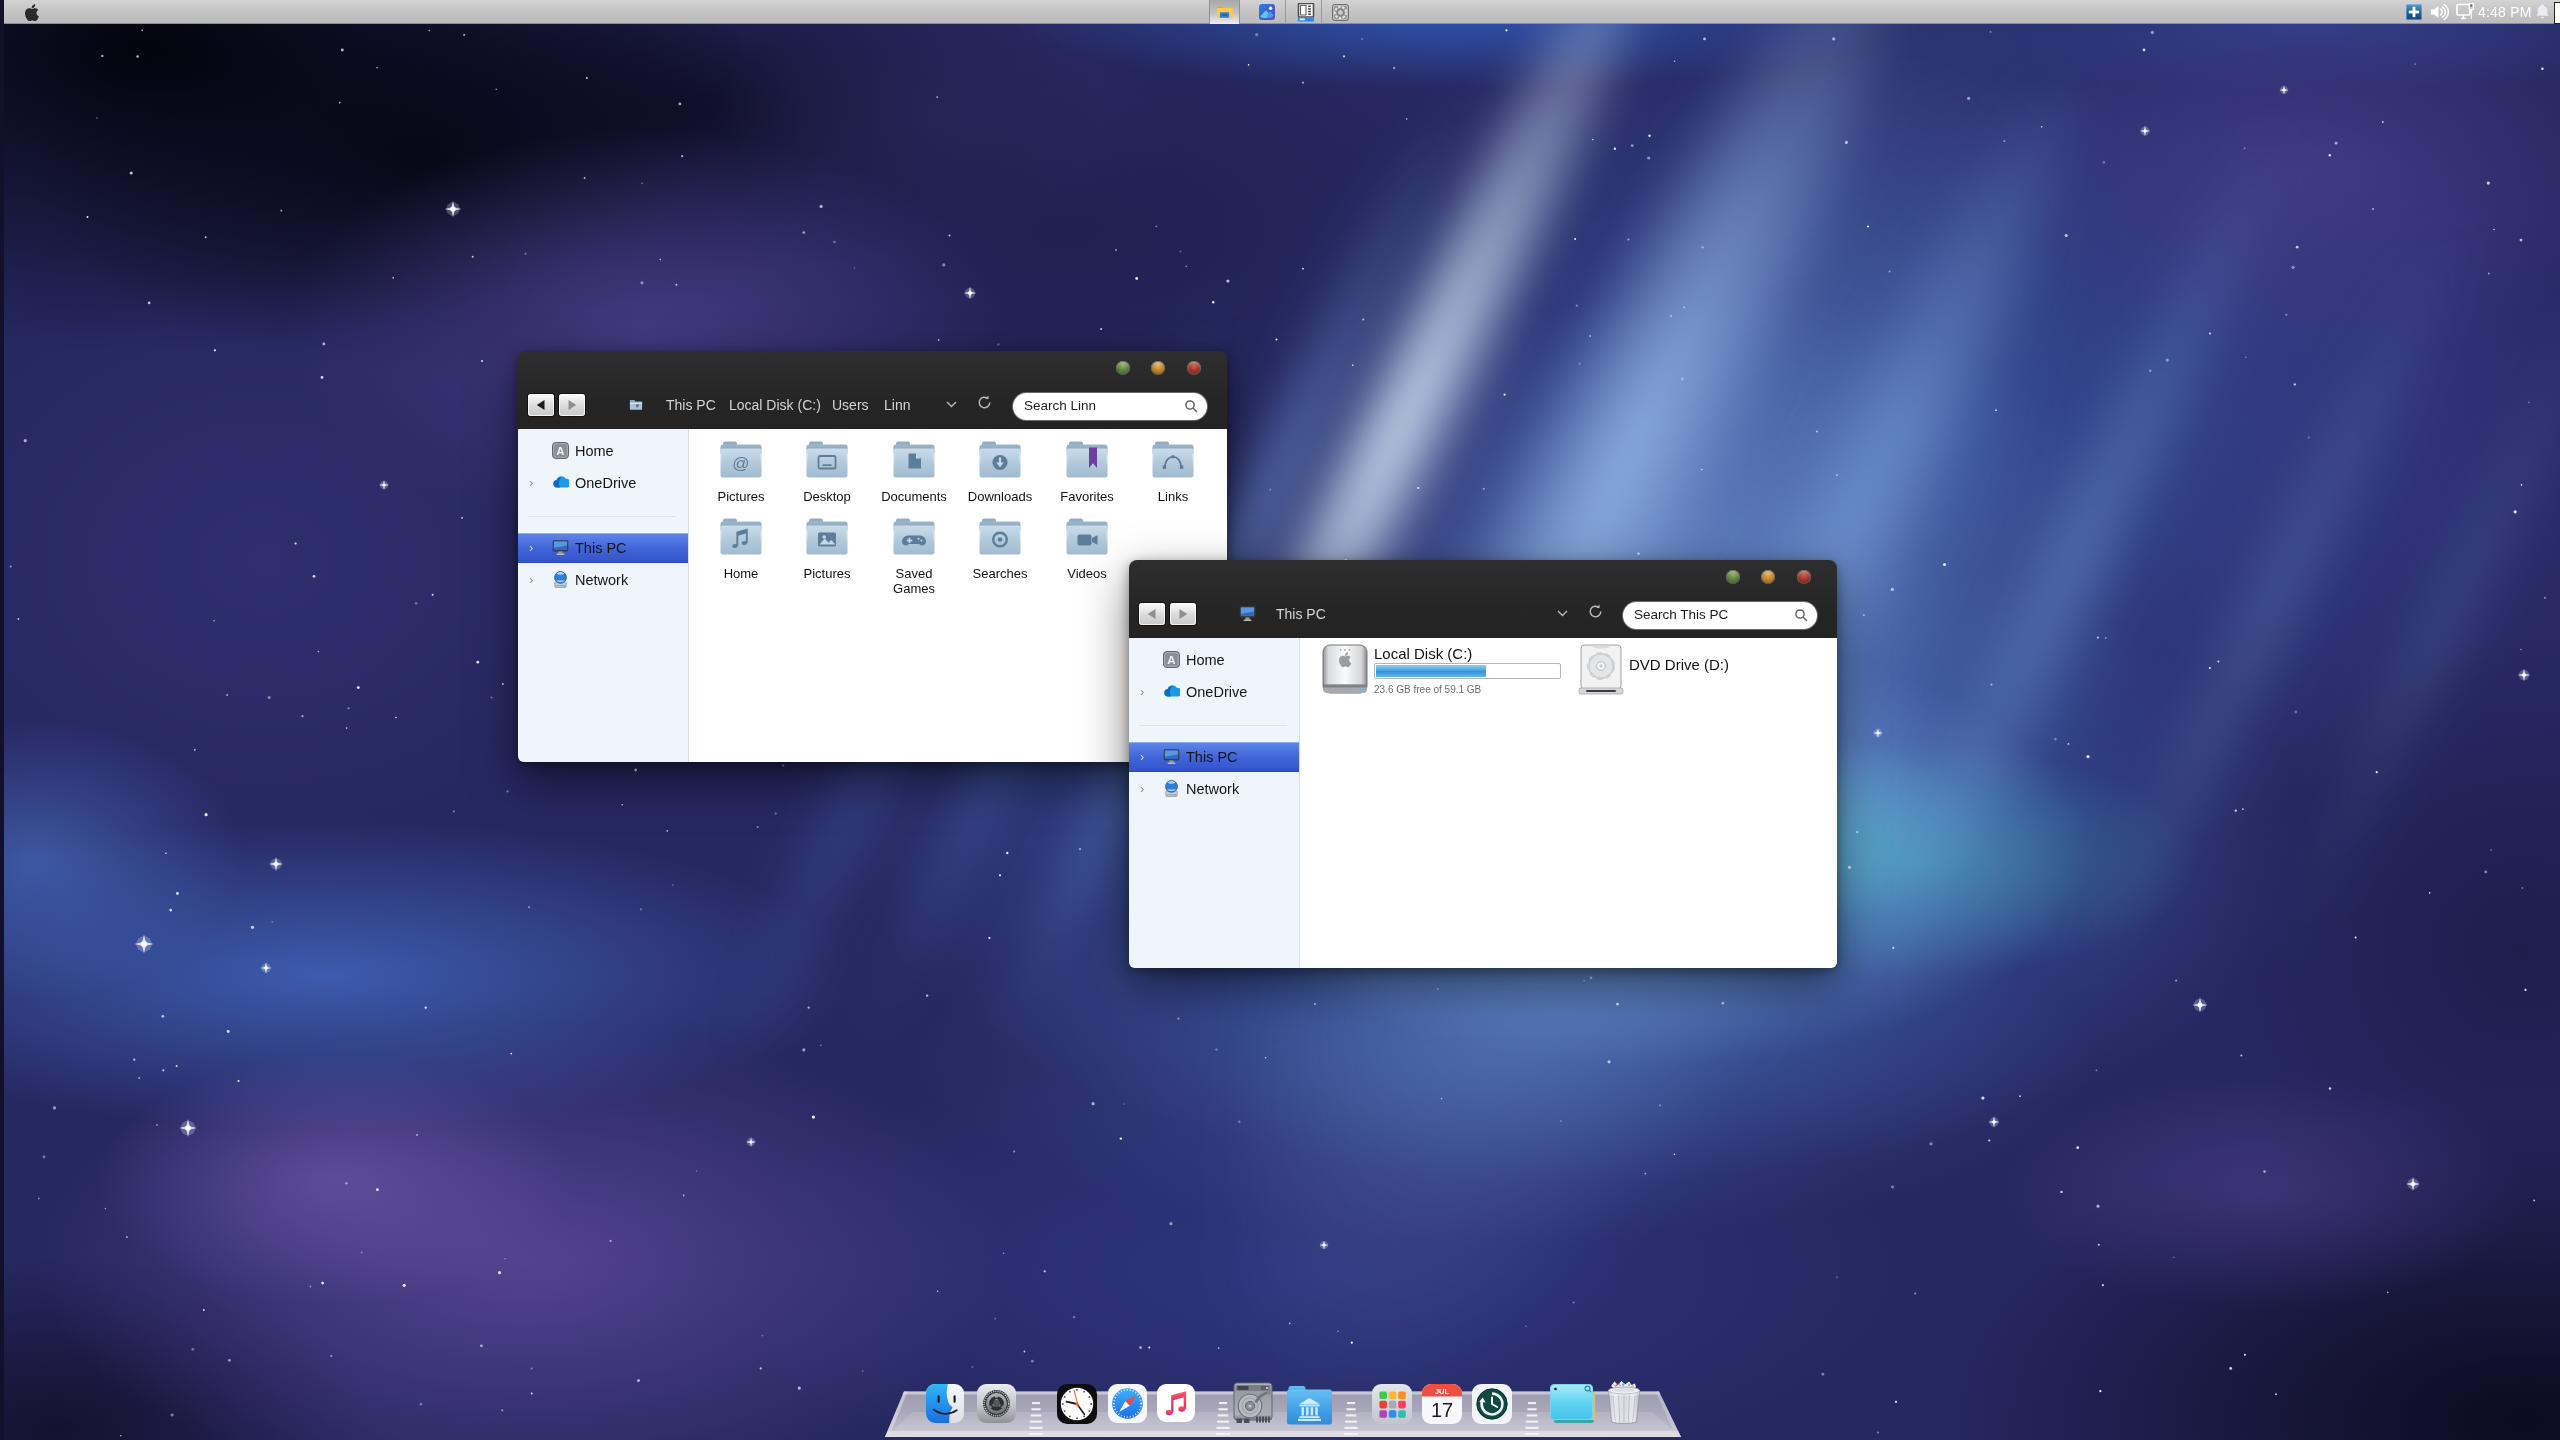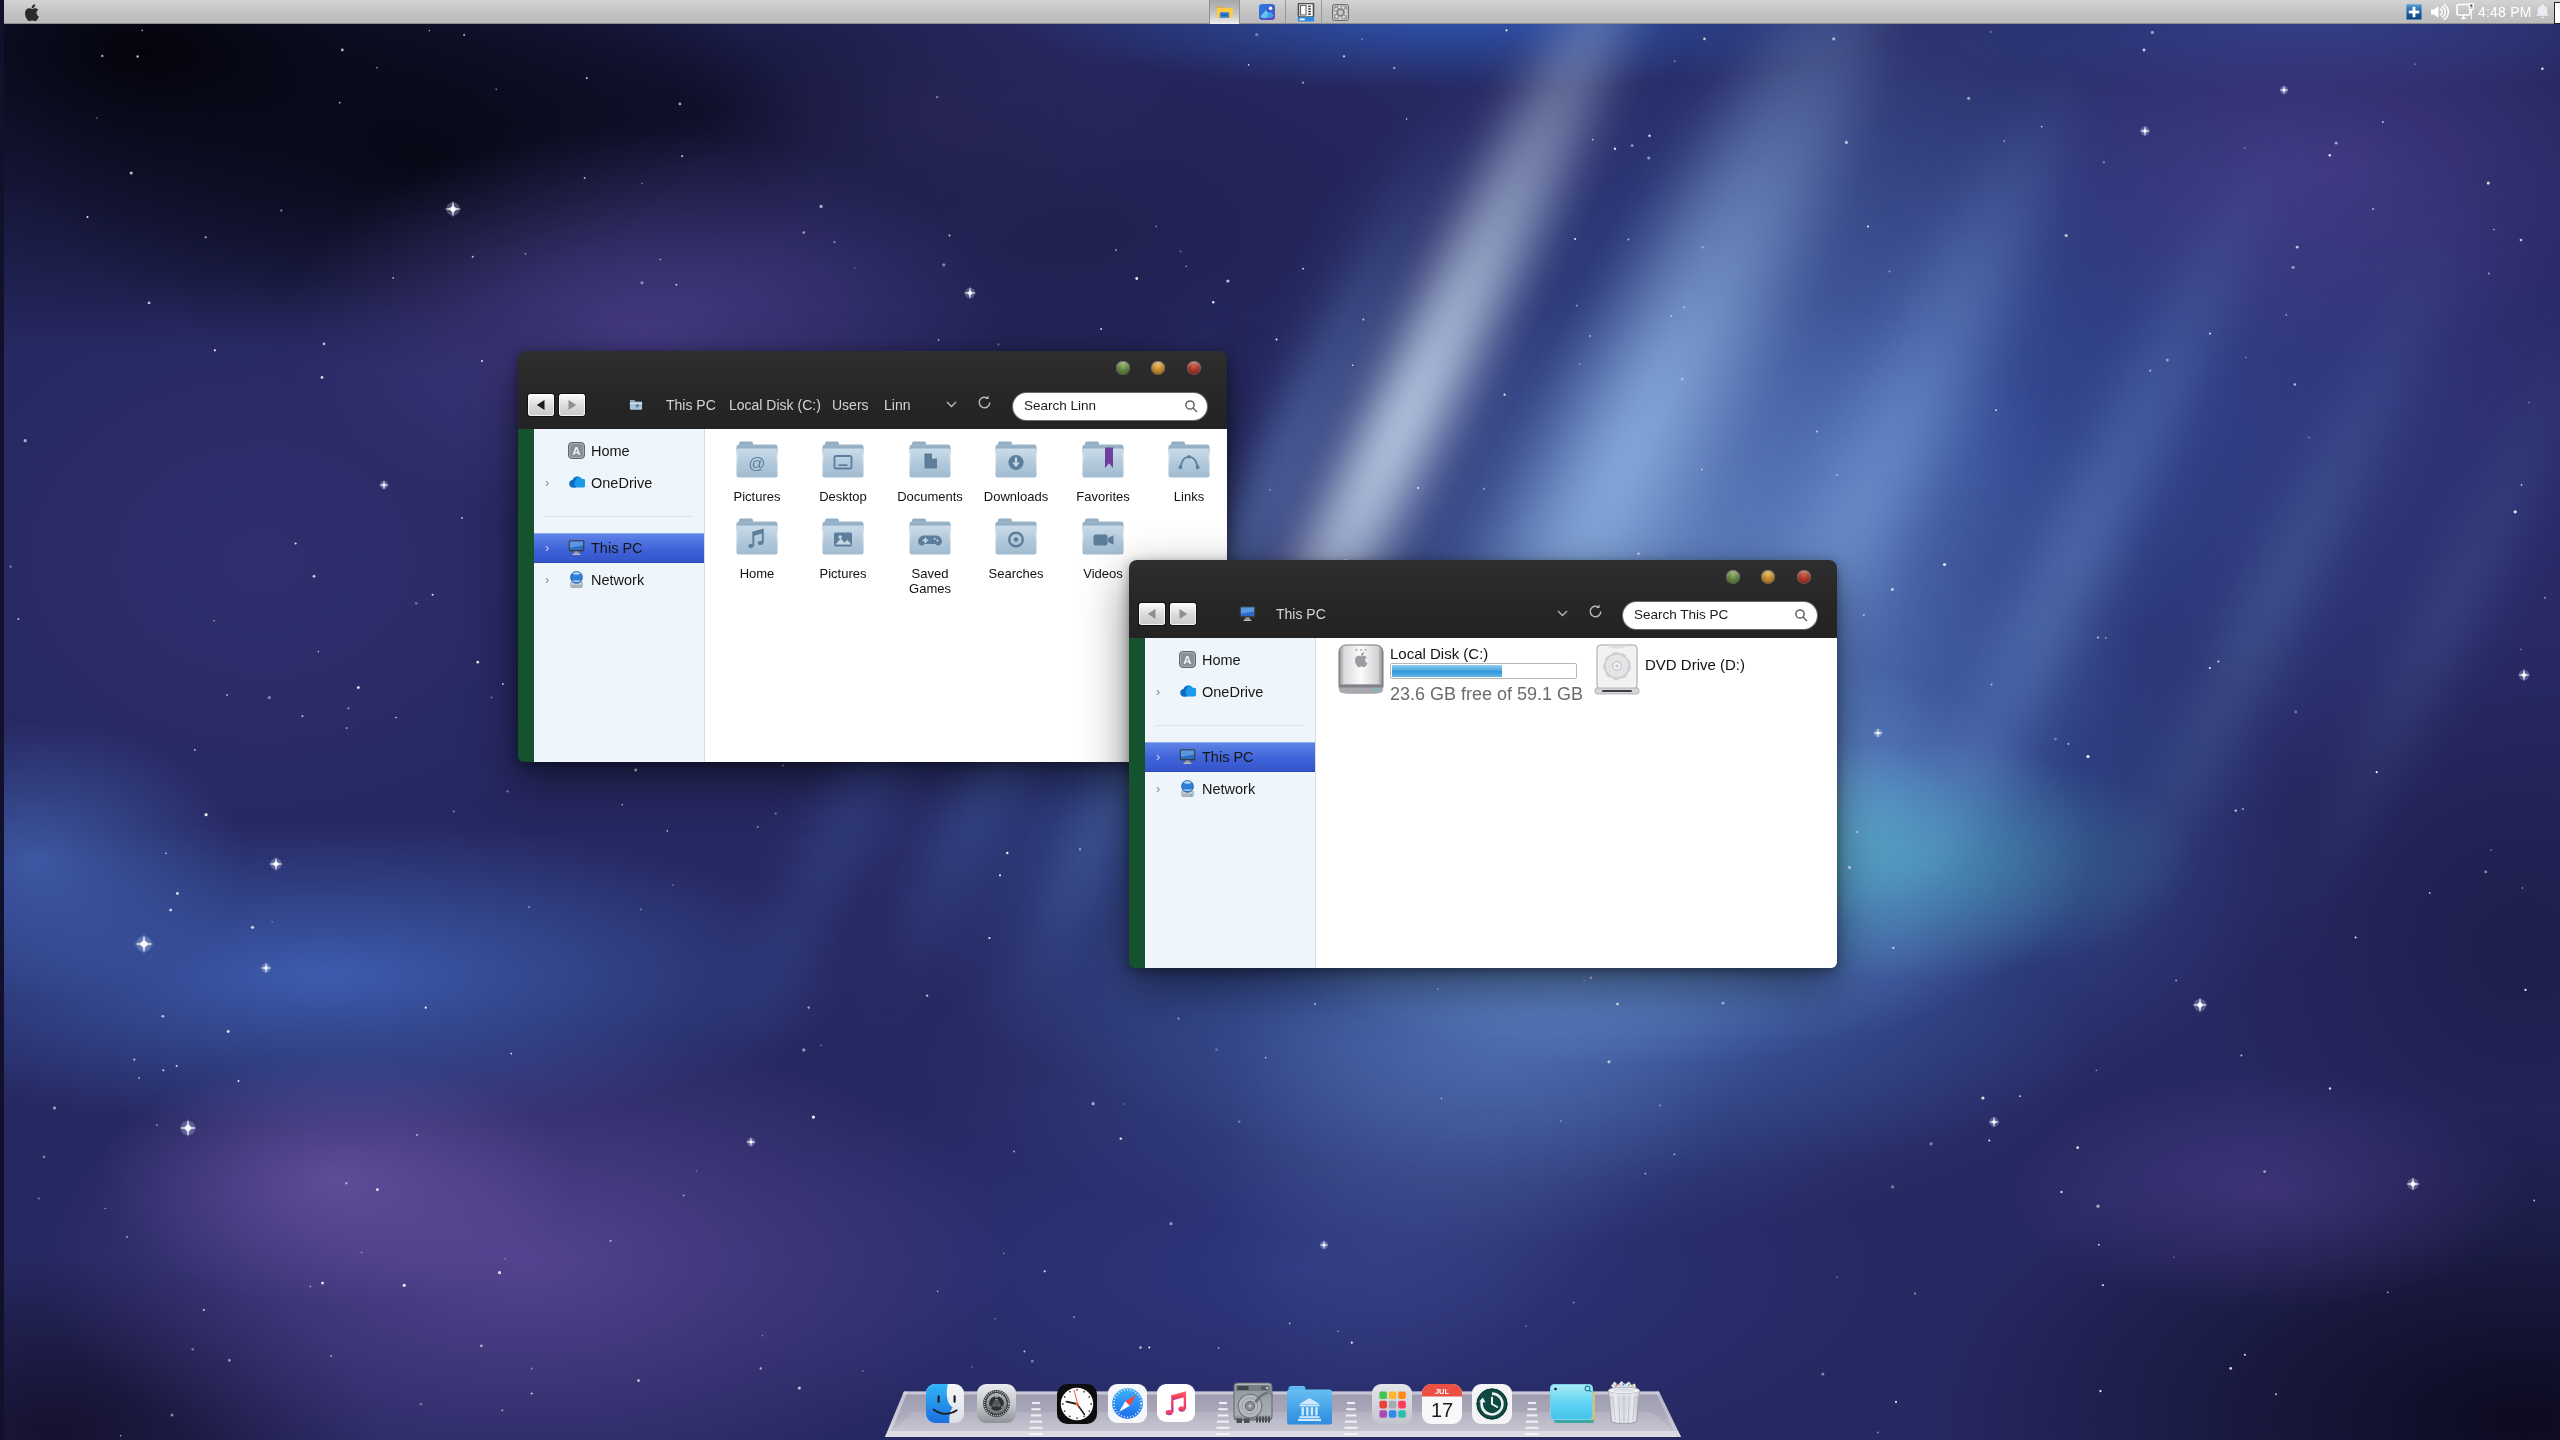--- a/index.html
+++ b/index.html
@@ -44,22 +44,22 @@
     background:linear-gradient(#d3d3d3,#c3c3c3 55%,#bcbcbc);
     border-bottom:1px solid #8f8f8f;box-sizing:border-box;}
   .mb-ico{position:absolute;top:0;}
   #traytime{position:absolute;top:4px;left:2474px;color:#fff;font-size:14px;letter-spacing:.2px;}
   
   .window{position:absolute;border-radius:8px;
     box-shadow:0 18px 48px rgba(0,0,0,.5),0 3px 12px rgba(0,0,0,.38);}
   .titlebar{position:absolute;left:0;top:0;right:0;height:78px;
     background:linear-gradient(#2e2e2e,#262626 60%,#232323);
     border-radius:8px 8px 0 0;}
-  .winbody{position:absolute;left:0;top:78px;right:0;bottom:0;background:#14532d;
-    border-radius:0 0 6px 6px;display:flex;overflow:hidden;padding-left:16px;}
+  .winbody{position:absolute;left:0;top:78px;right:0;bottom:0;background:#737373;
+    border-radius:0 0 6px 6px;display:flex;overflow:hidden;}
   .sidebar{width:171px;background:#eef5fb;border-right:1px solid #d6dde3;position:relative;
     flex:none;box-sizing:border-box;}
   .content{flex:1;background:#fff;position:relative;}
   .tl{position:absolute;width:14px;height:14px;border-radius:50%;top:10px;}
   .tl.g{background:radial-gradient(circle at 50% 30%,#90ad68 8%,#5f8040 45%,#3c5322 100%);box-shadow:inset 0 0 0 1px rgba(90,90,90,.8),inset 0 2px 2px rgba(255,255,255,.45);}
   .tl.y{background:radial-gradient(circle at 50% 30%,#e2b257 8%,#bc8126 50%,#7d520e 100%);box-shadow:inset 0 0 0 1px rgba(90,90,90,.8),inset 0 2px 2px rgba(255,255,255,.45);}
   .tl.r{background:radial-gradient(circle at 50% 30%,#c75f4e 8%,#a03227 50%,#6d1810 100%);box-shadow:inset 0 0 0 1px rgba(90,90,90,.8),inset 0 2px 2px rgba(255,255,255,.45);}
   .navbtn{position:absolute;width:26px;height:22px;border-radius:3px;
     background:linear-gradient(#fdfdfd,#d9d9d9 55%,#c9c9c9);
     box-shadow:0 0 0 1px #111,inset 0 0 0 1px rgba(255,255,255,.75);top:43px;}
@@ -829,21 +829,21 @@
         <path fill="#9b9da1" d="M27.1 16.2c0-1.9 1.6-2.8 1.6-2.9-.9-1.3-2.2-1.4-2.7-1.5-1.1-.1-2.2.7-2.8.7-.6 0-1.5-.65-2.5-.63-1.3 0-2.4.74-3.1 1.9-1.3 2.3-.3 5.7 1 7.5.6.9 1.4 1.9 2.4 1.9 1 0 1.3-.6 2.5-.6s1.5.6 2.5.6c1 0 1.7-.93 2.3-1.85.7-1.05 1-2.1 1-2.15 0-.04-2.1-.8-2.2-2.97z"></path>
         <path fill="#9b9da1" d="M25.2 10.7c.5-.65.9-1.55.8-2.45-.8.03-1.75.5-2.3 1.15-.5.6-.95 1.5-.8 2.4.9.06 1.8-.45 2.3-1.1z"></path>
         <rect x="1" y="40.5" width="44" height="8.5" rx="4" fill="#a7a9ad"></rect>
         <rect x="1" y="40.5" width="44" height="3" fill="#808287"></rect>
         <circle cx="38" cy="45" r="1.3" fill="#4ec3e0"></circle>
       </svg>
       <div style="position:absolute;left:74px;top:7px;font-size:15px;color:#111">Local Disk (C:)</div>
       <div style="position:absolute;left:74px;top:25px;width:185px;height:14px;border:1px solid #b5b5b5;border-radius:2px;background:#fff;">
         <div style="position:absolute;left:1px;top:1px;bottom:1px;width:110px;background:linear-gradient(#8fd0f2,#4ba6e0 45%,#2f96da 55%,#62b6e6);"></div>
       </div>
-      <div style="position:absolute;left:74px;top:46px;font-size:18px;color:#6b6b6b">23.6 GB free of 59.1 GB</div>
+      <div style="position:absolute;left:74px;top:46px;font-size:10px;color:#6b6b6b">23.6 GB free of 59.1 GB</div>
       <svg style="position:absolute;left:278px;top:6px" width="46" height="51" viewBox="0 0 46 51">
         <rect x="3" y="1" width="40" height="44" rx="3.5" fill="#f2f2f3" stroke="#9fa1a5" stroke-width="1"></rect>
         <path d="M13 1.5 a10.5 4.5 0 0 0 20 0 z" fill="#dcdddf"></path>
         <circle cx="23" cy="22" r="12.5" fill="#e4e5e7" stroke="#b7b9bc" stroke-width="1"></circle>
         <circle cx="23" cy="22" r="12.5" fill="none" stroke="#cfd1d4" stroke-width="3" stroke-dasharray="5 4"></circle>
         <circle cx="23" cy="22" r="4.3" fill="#f7f7f8" stroke="#b7b9bc"></circle>
         <circle cx="23" cy="22" r="1.8" fill="#c9cbce"></circle>
         <rect x="1" y="44" width="44" height="6" rx="2" fill="#d4d5d8" stroke="#a8aaae" stroke-width=".8"></rect>
         <rect x="8" y="46" width="30" height="2" rx="1" fill="#3c3e42"></rect>
       </svg>

